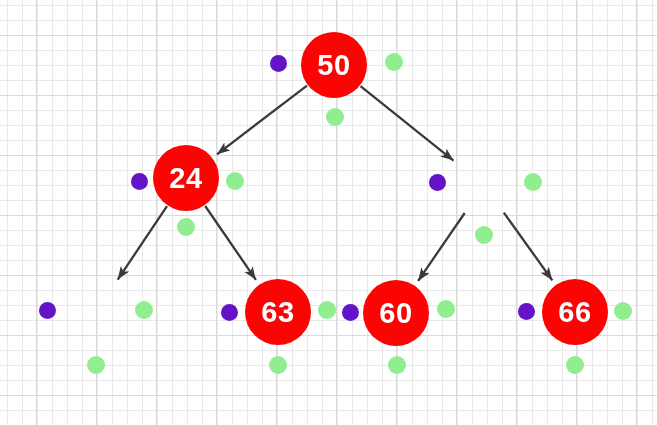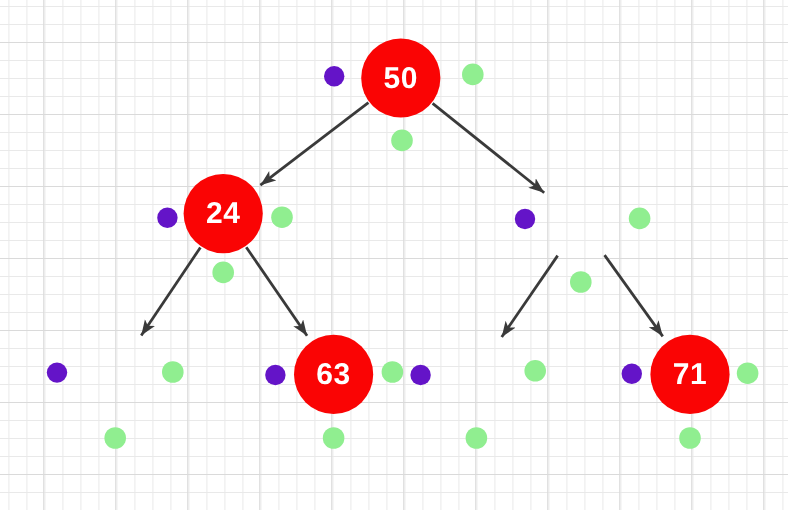--- a/index.html
+++ b/index.html
@@ -39,21 +39,21 @@
     position: absolute;
     border-radius: 50%;
     display: flex;
     align-items: center;
     justify-content: center;
     box-sizing: border-box;
     cursor: default;
   }
   .node .label {
     color: #ffffff;
-    font-size: 25px;
+    font-size: 29px;
     font-weight: 600;
     letter-spacing: 0.5px;
     line-height: 1;
     user-select: none;
   }
   .dot {
     position: absolute;
     border-radius: 50%;
   }
 </style>
@@ -97,16 +97,19 @@
     <div class="dot" style="width: 18px; height: 18px; left: 566px; top: 356px; background: rgb(144, 238, 144);"></div>
     <div class="node" style="left: 301px; top: 32px; width: 66px; height: 66px; background: rgb(250, 4, 4);">
       <span class="label" style="color: rgb(255, 255, 255);">50</span>
     </div>
     <div class="node" style="left: 153px; top: 145px; width: 66px; height: 66px; background: rgb(250, 4, 4);">
       <span class="label" style="color: rgb(255, 255, 255);">24</span>
     </div>
     <div class="node" style="left: 245px; top: 279px; width: 66px; height: 66px; background: rgb(250, 4, 4);">
       <span class="label" style="color: rgb(255, 255, 255);">63</span>
     </div>
+    <div class="node" style="left: 363px; top: 280px; width: 66px; height: 66px; background: rgb(250, 4, 4);">
+      <span class="label" style="color: rgb(255, 255, 255);">60</span>
+    </div>
     <div class="node" style="left: 542px; top: 279px; width: 66px; height: 66px; background: rgb(250, 4, 4);">
-      <span class="label" style="color: rgb(255, 255, 255);">71</span>
+      <span class="label" style="color: rgb(255, 255, 255);">66</span>
     </div>
   </div>
 
 </body></html>

